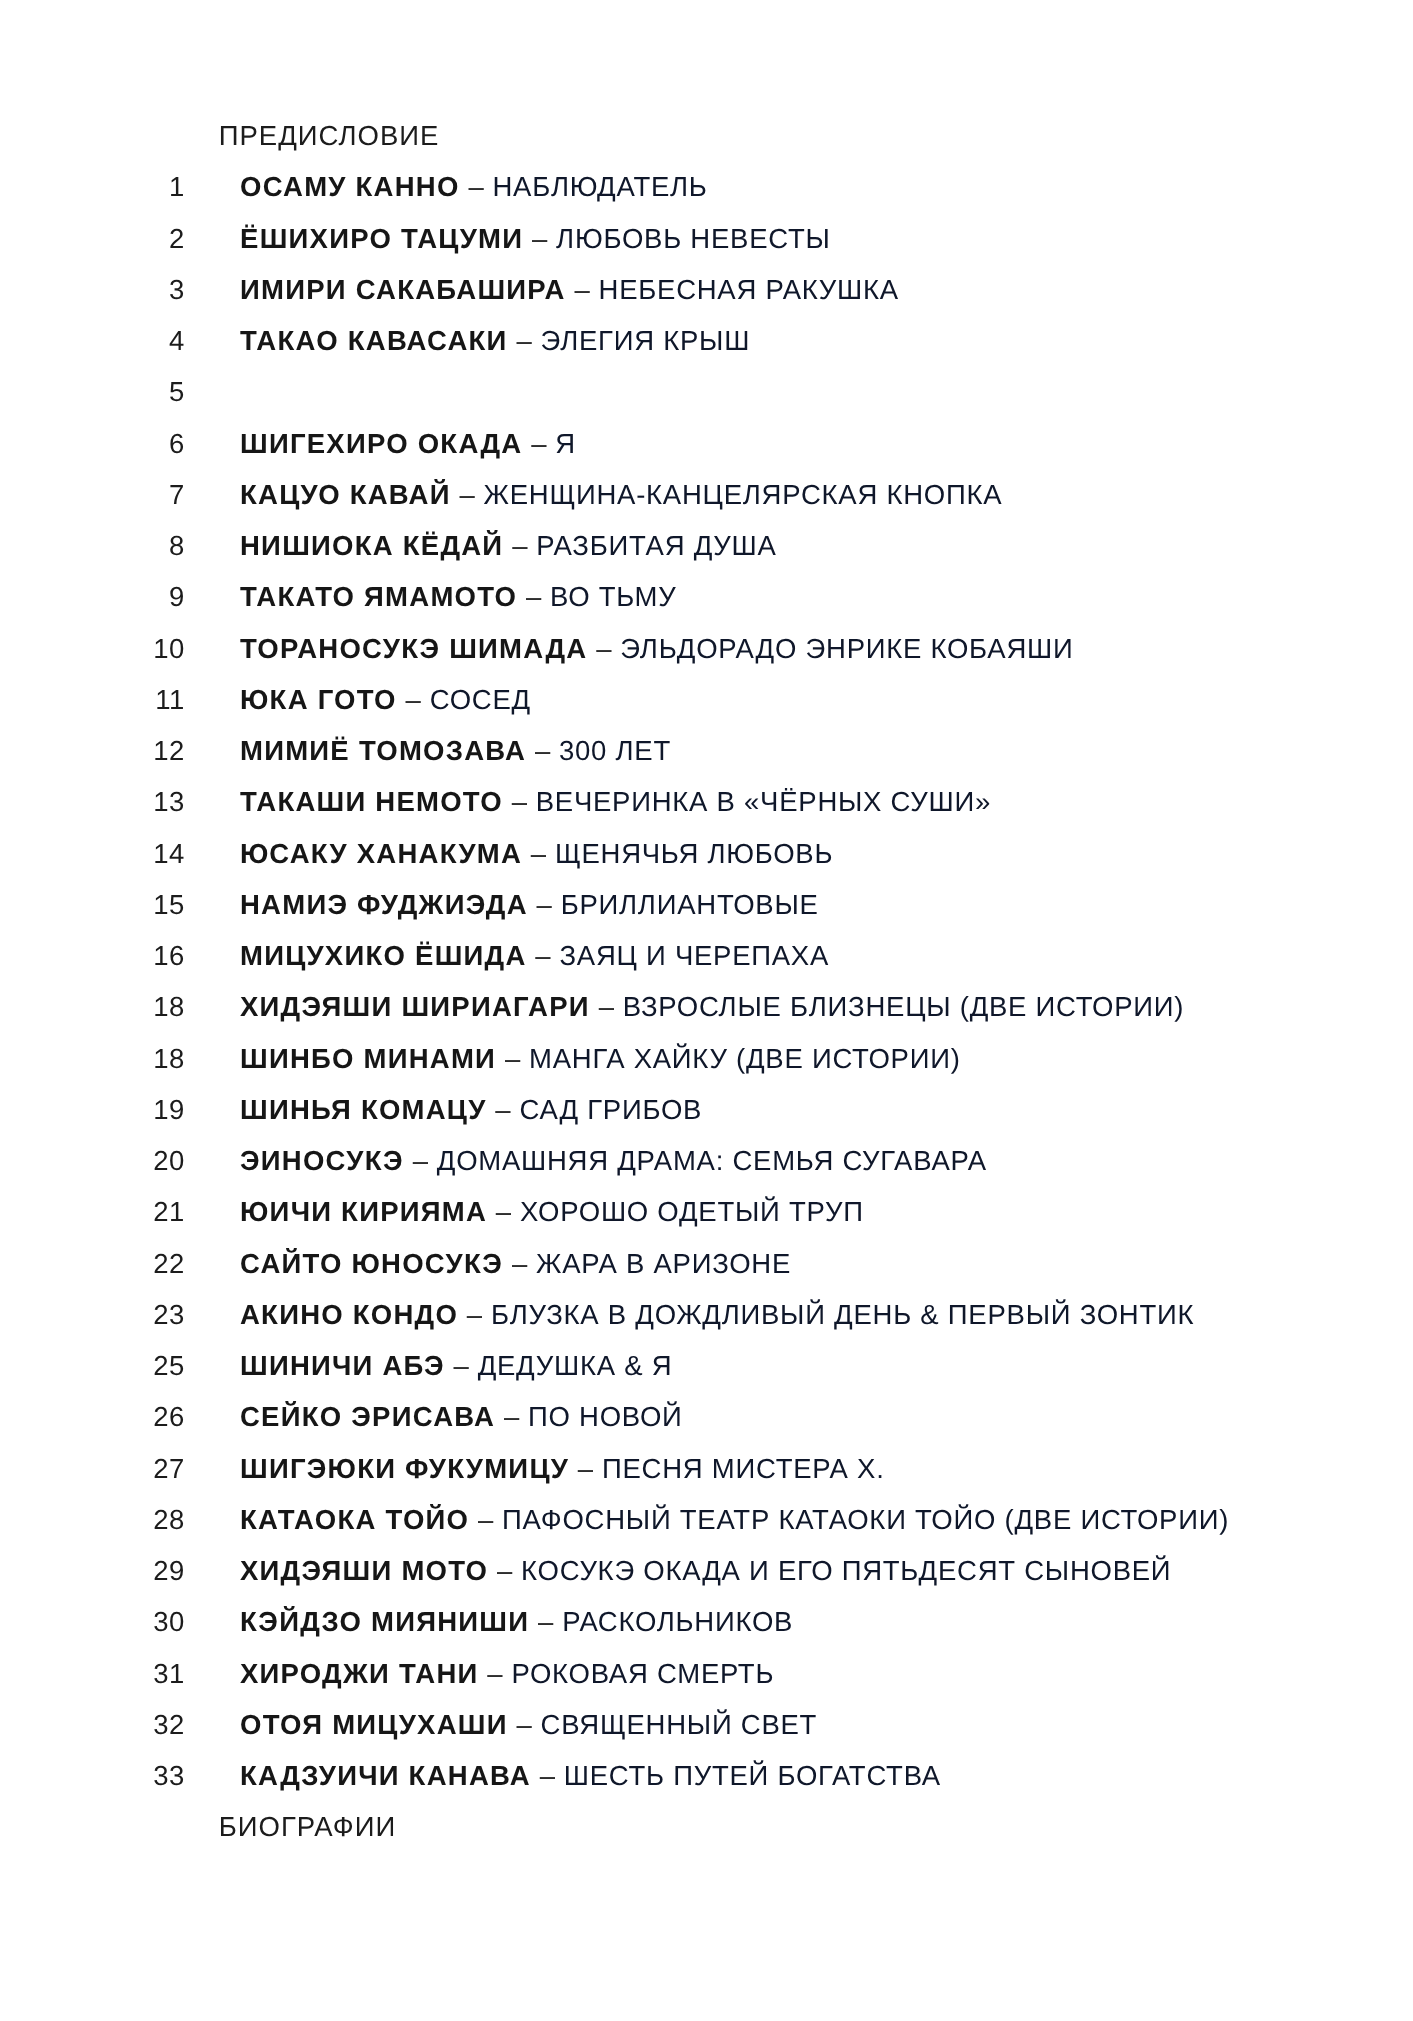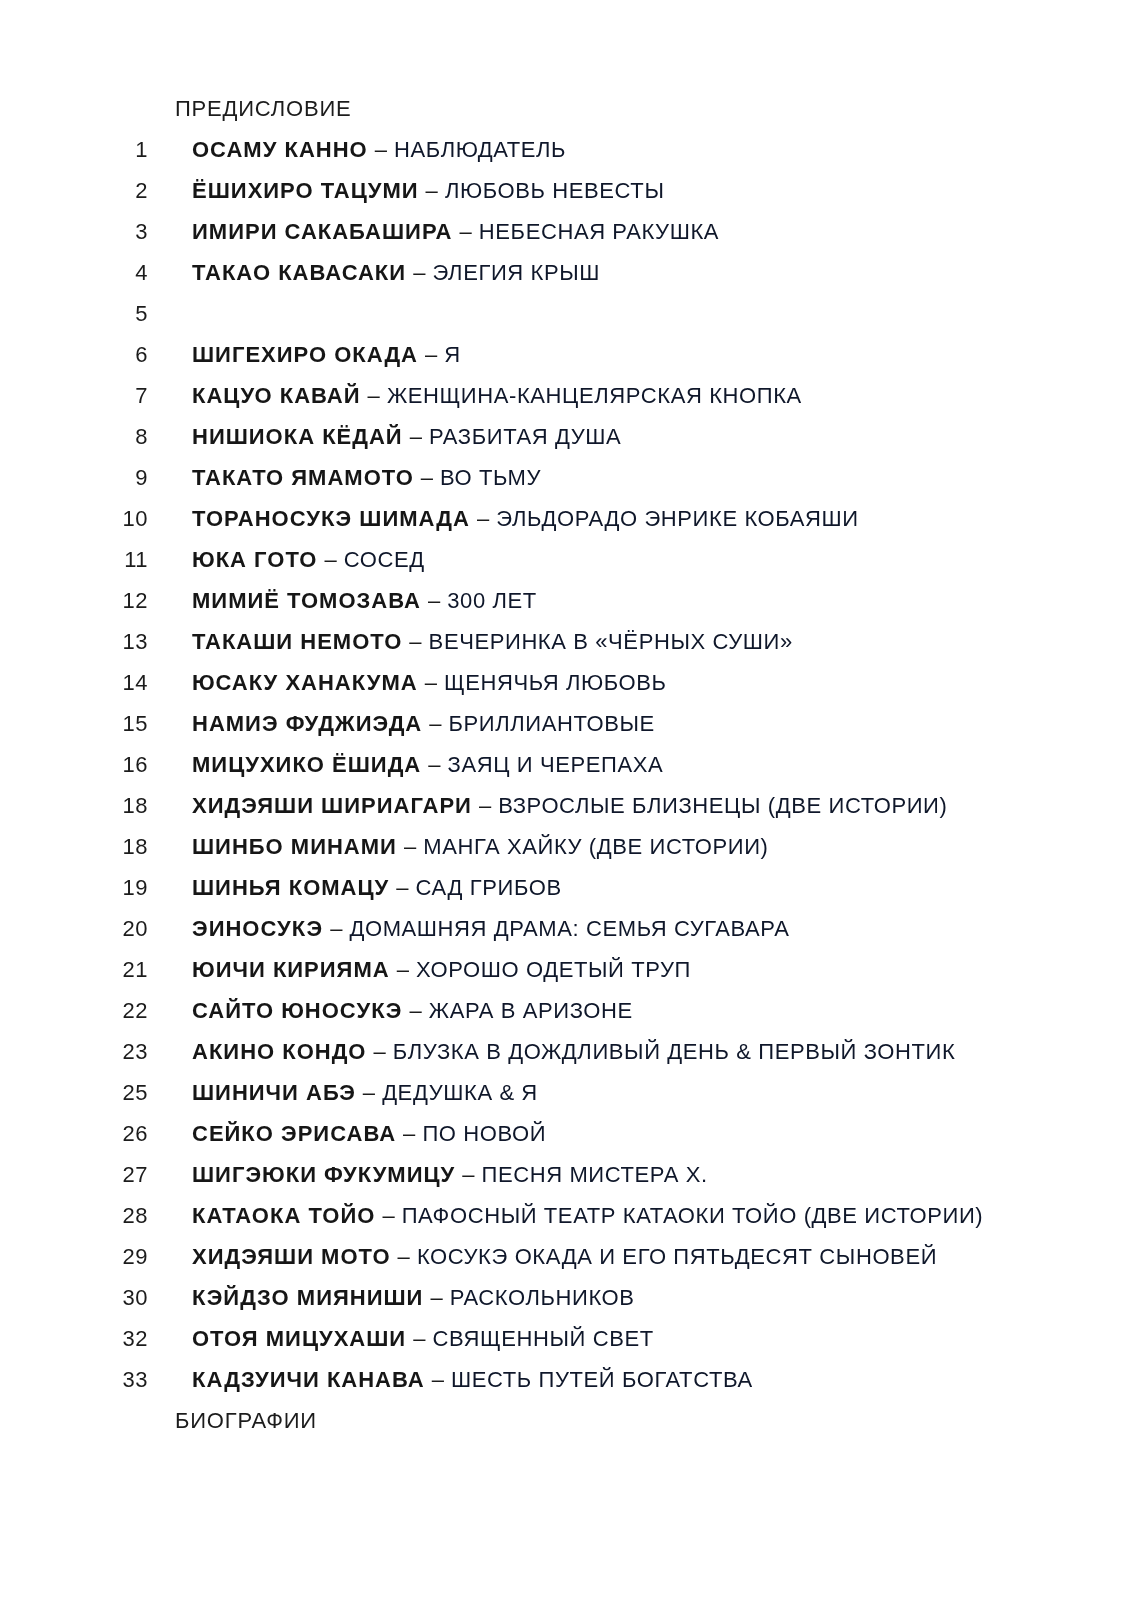--- a/index.html
+++ b/index.html
@@ -188,20 +188,24 @@
       </div>
       <div class="row">
         <span class="num">29</span>
         <span class="text"><span class="author">ХИДЭЯШИ МОТО</span><span class="dash">–</span><span class="title">КОСУКЭ ОКАДА И ЕГО ПЯТЬДЕСЯТ СЫНОВЕЙ</span></span>
       </div>
       <div class="row">
         <span class="num">30</span>
         <span class="text"><span class="author">КЭЙДЗО МИЯНИШИ</span><span class="dash">–</span><span class="title">РАСКОЛЬНИКОВ</span></span>
       </div>
       <div class="row">
+        <span class="num">31</span>
+        <span class="text"><span class="author">ХИРОДЖИ ТАНИ</span><span class="dash">–</span><span class="title">РОКОВАЯ СМЕРТЬ</span></span>
+      </div>
+      <div class="row">
         <span class="num">32</span>
         <span class="text"><span class="author">ОТОЯ МИЦУХАШИ</span><span class="dash">–</span><span class="title">СВЯЩЕННЫЙ СВЕТ</span></span>
       </div>
       <div class="row">
         <span class="num">33</span>
         <span class="text"><span class="author">КАДЗУИЧИ КАНАВА</span><span class="dash">–</span><span class="title">ШЕСТЬ ПУТЕЙ БОГАТСТВА</span></span>
       </div>
       <div class="row">
         <span class="num"></span>
         <span class="text"><span class="section-label">БИОГРАФИИ</span></span>

